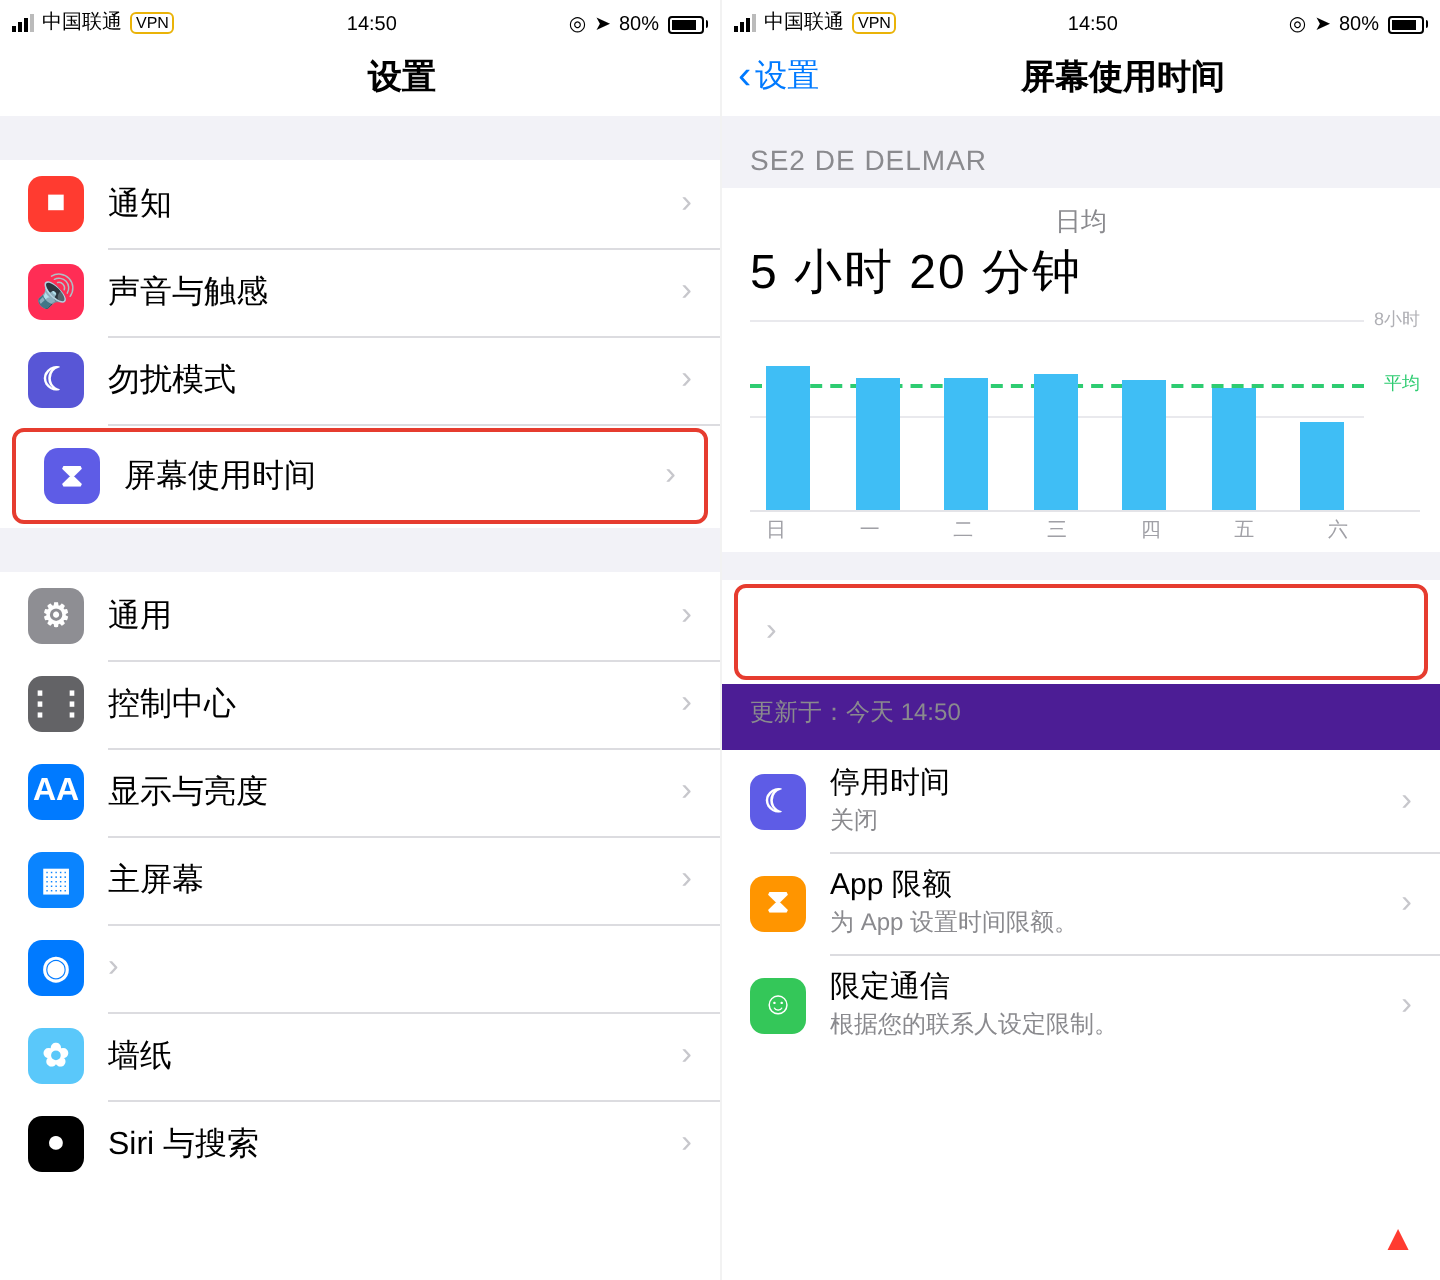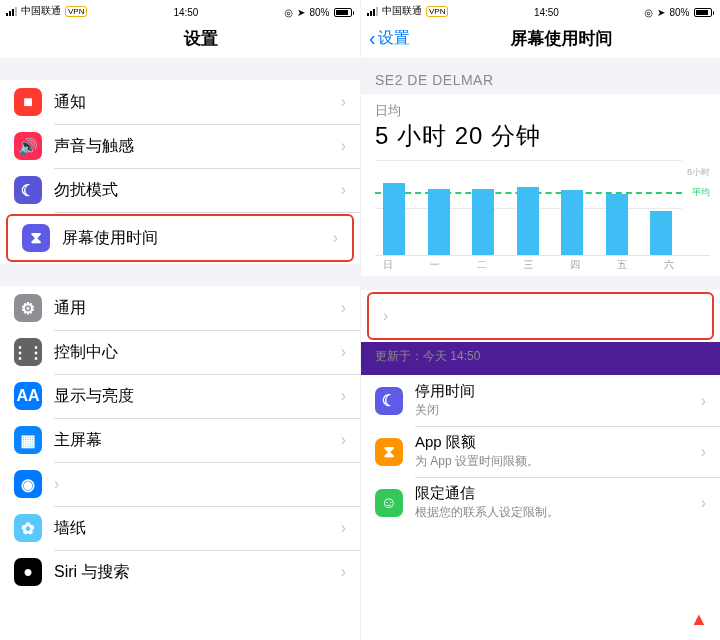--- a/index.html
+++ b/index.html
@@ -71,21 +71,21 @@
 
   
   .bg-red{background:#ff3b30}.bg-pink{background:#ff2d55}.bg-purple{background:#5856d6}
   .bg-indigo{background:#5e5ce6}.bg-gray{background:#8e8e93}.bg-gray2{background:#636366}
   .bg-blue{background:#007aff}.bg-blue2{background:#0a84ff}
   .bg-cyan{background:#5ac8fa}.bg-black{background:#000}.bg-orange{background:#ff9500}
   .bg-green{background:#34c759}
 
   
   .big-avg { padding: 8px 14px 2px; background:#fff; }
-  .big-avg .lbl{ color:#8a8a8e; font-size:13px; }
+  .big-avg .lbl{ color:#8a8a8e; font-size:13px;text-align:center; }
   .big-avg .val{ font-size:24px; font-weight:400; letter-spacing:1px; color:#000; }
 
   .chart { background:#fff; padding: 6px 10px 4px 14px; }
   .chart-plot {
     position:relative; height:96px;
     border-bottom:1px solid #e4e4e8;
   }
   .gridline{position:absolute;left:0;right:28px;border-top:1px solid #e9e9ed;}
   .ylab{position:absolute;right:0;font-size:9px;color:#b0b0b5;transform:translateY(-50%);}
   .avg-line{position:absolute;left:0;right:28px;border-top:2px dashed #2ecc71;}
@@ -228,21 +228,21 @@
   <div class="section-header">SE2 DE DELMAR</div>
 
   <div class="big-avg">
     <div class="lbl">日均</div>
     <div class="val">5 小时 20 分钟</div>
   </div>
 
   <div class="chart">
     <div class="chart-plot" id="chart-plot">
       <div class="gridline" style="top:0"></div>
-      <div class="ylab" style="top:12px">8小时</div>
+      <div class="ylab" style="top:0">8小时</div>
       <div class="gridline" style="top:50%"></div>
       <div class="avg-line" id="avg-line" style="top: 33.375%;"></div>
       <div class="avg-lab" id="avg-lab" style="top: 33.375%;">平均</div>
       <div class="bars" id="bars">
           <div class="bar" style="height: 76.25%;"></div>
           <div class="bar" style="height: 70%;"></div>
           <div class="bar" style="height: 70%;"></div>
           <div class="bar" style="height: 71.25%;"></div>
           <div class="bar" style="height: 68.75%;"></div>
           <div class="bar" style="height: 63.75%;"></div>

